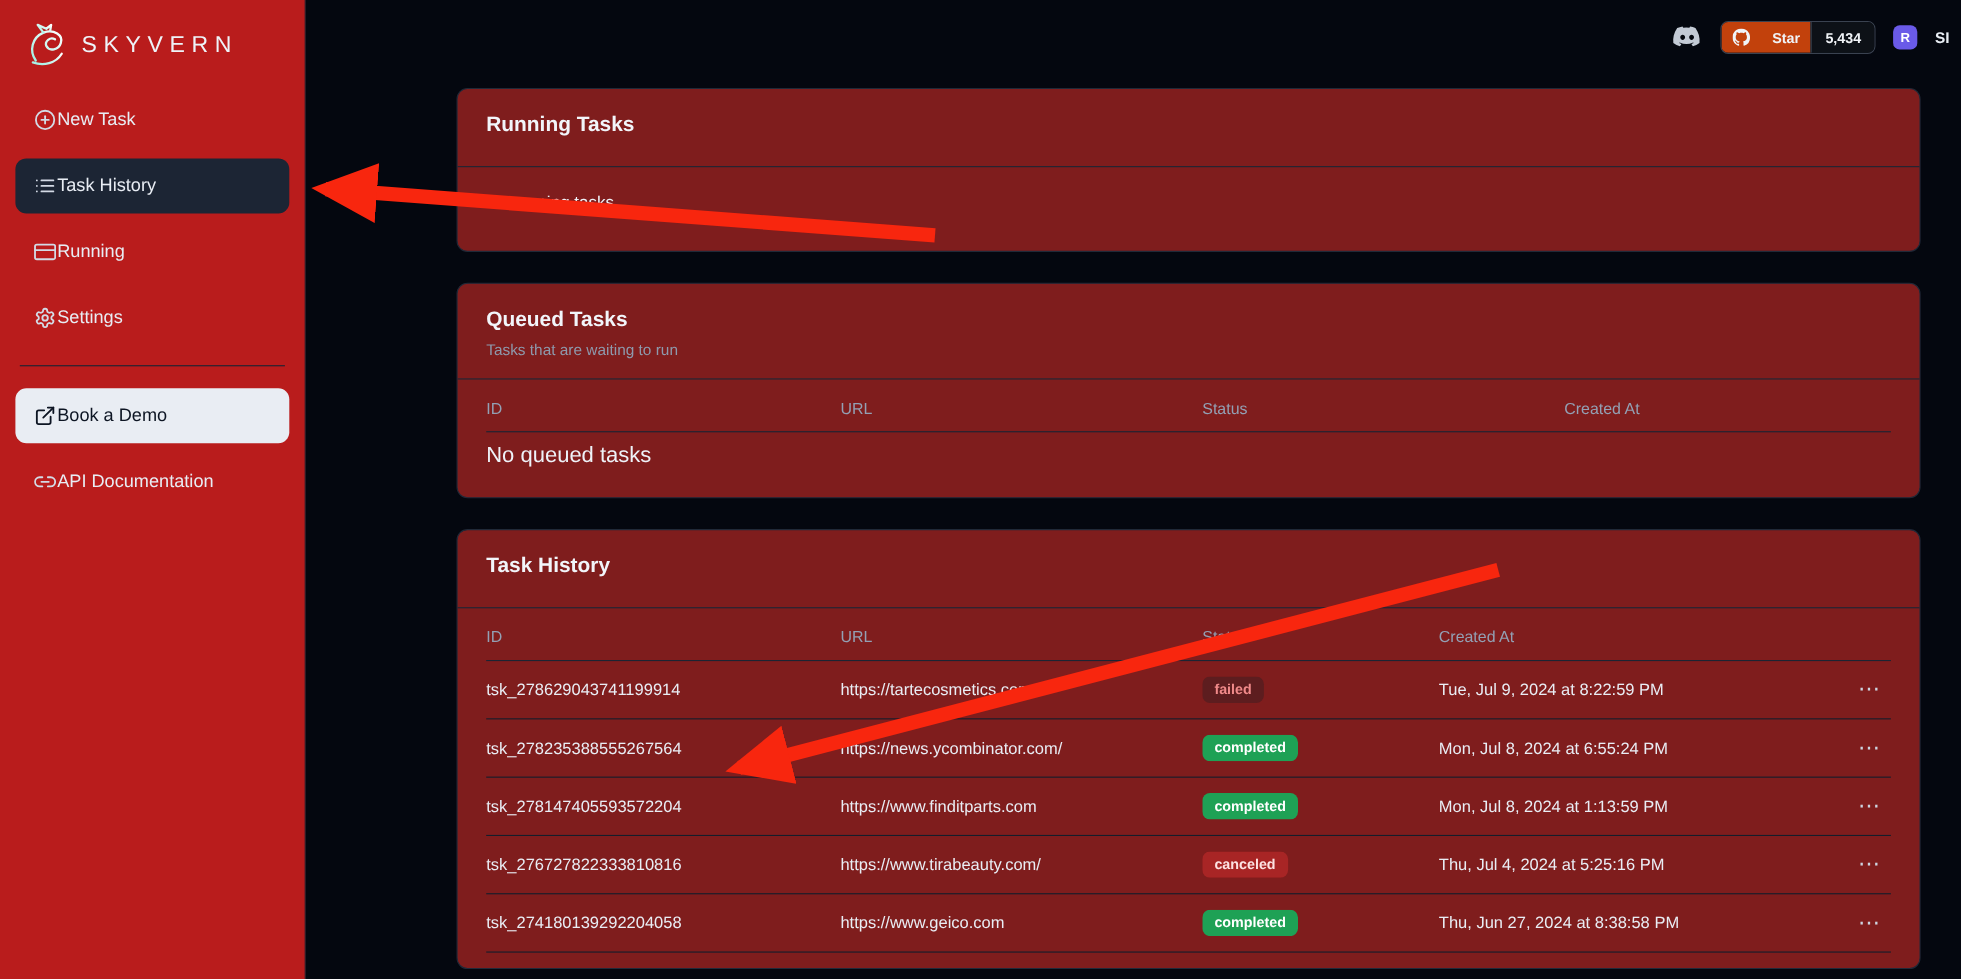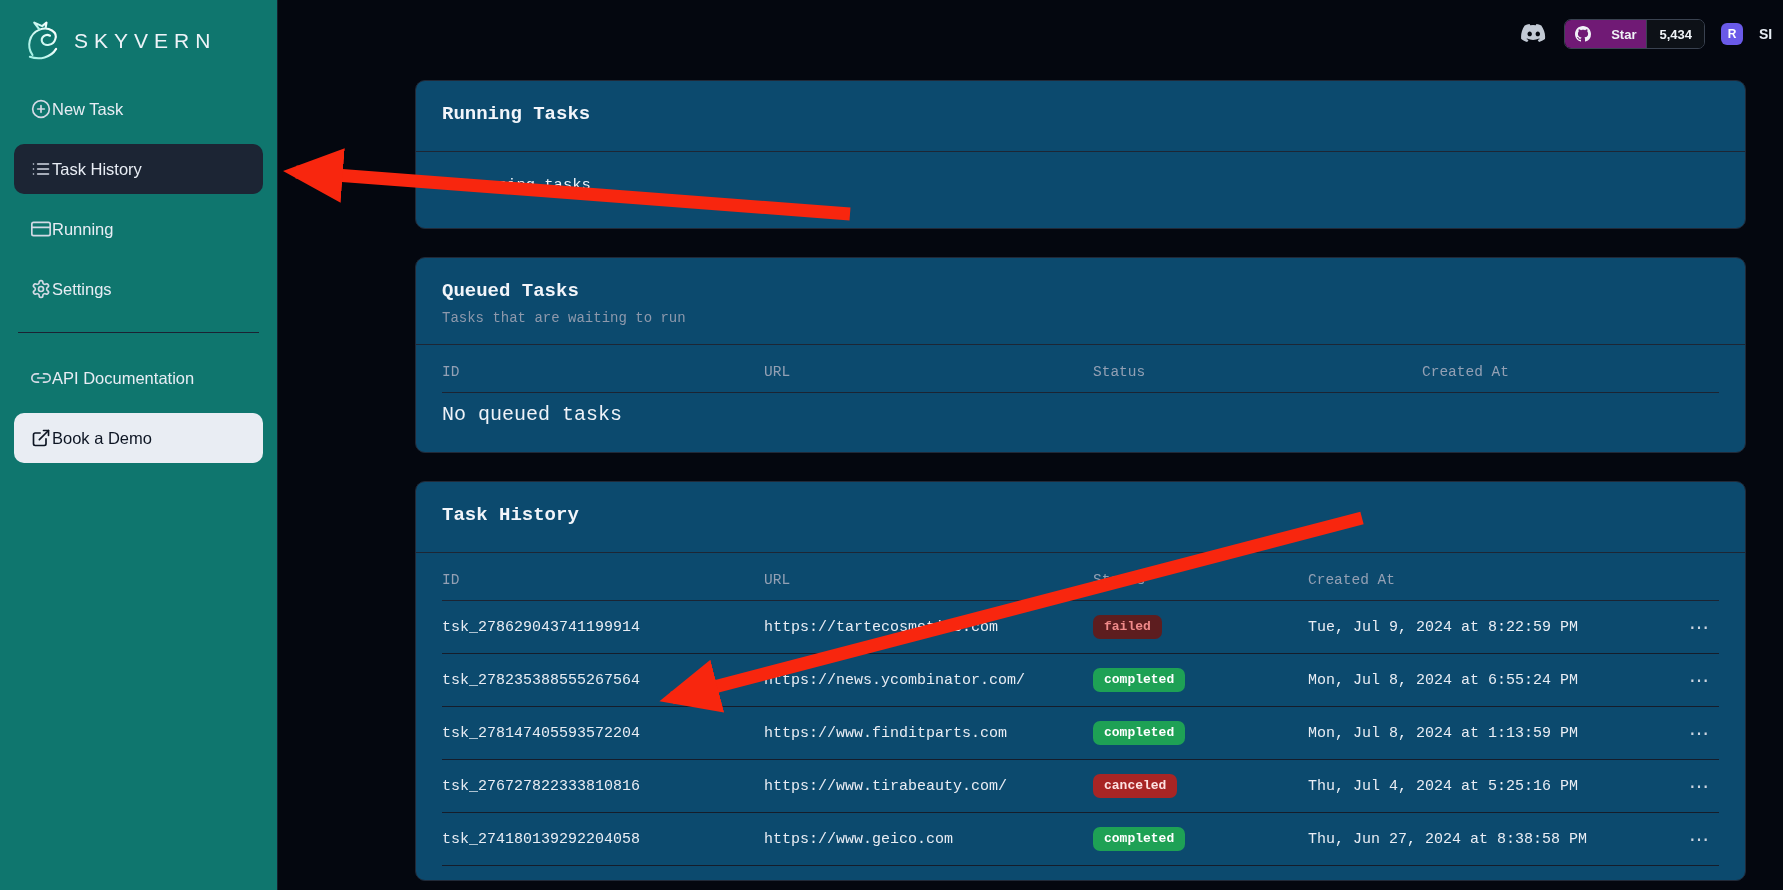--- a/index.html
+++ b/index.html
@@ -6,48 +6,48 @@
   * { box-sizing: border-box; }
   html, body { margin:0; padding:0; }
   body {
     width:1783px; height:890px; position:relative; overflow:hidden;
     background:#04070f; color:#edf1f7;
     font-family:"Liberation Sans","DejaVu Sans",sans-serif;
   }
 
   
   .sidebar { position:absolute; left:0; top:0; width:278px; height:100%;
-    border-right:1px solid #161e2c; padding:14px 14px 0; background:#0f766e; z-index:5; }
+    border-right:1px solid #161e2c; padding:14px 14px 0; background:#b91c1c; z-index:5; }
   .logo { display:flex; align-items:center; gap:10px; padding:4px 8px; height:54px; margin-bottom:16px; cursor:pointer; }
   .logo-text { font-size:21px; letter-spacing:6px; color:#eef3f8; font-weight:400; }
   .nav-item { display:flex; align-items:center; height:50px; padding:0 16px;
     border-radius:10px; font-size:16.5px; color:#e8edf4; cursor:pointer; margin-bottom:10px; }
   .nav-item.active { background:#1c2534; }
   .nav-icon { width:22px; height:22px; display:flex; align-items:center; justify-content:center;
     color:#d3dae5; flex:0 0 22px; }
   .sidebar-divider { border:none; border-top:1px solid #1a2333; margin:18px 4px 20px; }
   .nav-item.demo { background:#e9edf3; color:#0d1523; font-weight:500; }
   .nav-item.demo .nav-icon { color:#0d1523; }
 
   
   .topbar { position:absolute; top:0; left:278px; right:0; height:68px; z-index:4;
     display:flex; align-items:center; justify-content:flex-end; gap:16px; padding-right:8px; }
   .discord-btn { background:none; border:none; color:#c3cad5; cursor:pointer; padding:2px; display:flex; }
   .gh-widget { display:flex; align-items:stretch; height:30px; border:1px solid #3a4250;
     border-radius:7px; overflow:hidden; cursor:pointer; font-size:13px; font-weight:700; }
-  .gh-star { display:flex; align-items:center; gap:20px; padding:0 10px; background:#701a75; color:#f0f3f7; }
+  .gh-star { display:flex; align-items:center; gap:20px; padding:0 10px; background:#c2410c; color:#f0f3f7; }
   .gh-count { display:flex; align-items:center; padding:0 12px; background:#0d1117;
     border-left:1px solid #3a4250; color:#f0f3f7; }
   .avatar { width:22px; height:22px; border-radius:6px; background:#6a5ae8; color:#ffffff;
     font-size:12px; font-weight:700; display:flex; align-items:center; justify-content:center; cursor:pointer; }
   .user-partial { width:16px; overflow:hidden; white-space:nowrap; font-size:14px; font-weight:600; color:#e8edf4; }
 
   
   .main { position:absolute; left:278px; top:0; right:0; bottom:0; padding:80px 37px 0 137px; }
-  .card { background:#0c4a6e; border:1px solid #202938; border-radius:10px; margin-bottom:28px;font-family:Liberation Mono, monospace; }
+  .card { background:#7f1d1d; border:1px solid #202938; border-radius:10px; margin-bottom:28px; }
   .card-header { padding:22px 26px 18px; border-bottom:1px solid #1d2635; }
   .card-title { margin:0 0 8px; font-size:19px; font-weight:700; color:#f2f5fa; }
   .card-subtitle { margin:0; font-size:14px; color:#8e99ac; }
   .card-body { padding:6px 26px 14px; }
   .simple-empty { padding:18px 0 20px; font-size:15.5px; color:#eef2f8; }
 
   .t-head { display:grid; align-items:center; min-height:42px;
     color:#93a0b4; font-size:14.5px; border-bottom:1px solid #1b2433; }
   .t-row { display:grid; align-items:center; min-height:53px; font-size:15px;
     border-bottom:1px solid #151d2b; color:#e9edf4; cursor:pointer; }
@@ -135,40 +135,40 @@
         <svg viewBox="0 0 24 24" width="20" height="20" fill="none" stroke="currentColor" stroke-width="2" stroke-linecap="round" stroke-linejoin="round">
           <path d="M12.22 2h-.44a2 2 0 0 0-2 2v.18a2 2 0 0 1-1 1.73l-.43.25a2 2 0 0 1-2 0l-.15-.08a2 2 0 0 0-2.73.73l-.22.38a2 2 0 0 0 .73 2.73l.15.1a2 2 0 0 1 1 1.72v.51a2 2 0 0 1-1 1.74l-.15.09a2 2 0 0 0-.73 2.73l.22.38a2 2 0 0 0 2.73.73l.15-.08a2 2 0 0 1 2 0l.43.25a2 2 0 0 1 1 1.73V20a2 2 0 0 0 2 2h.44a2 2 0 0 0 2-2v-.18a2 2 0 0 1 1-1.73l.43-.25a2 2 0 0 1 2 0l.15.08a2 2 0 0 0 2.73-.73l.22-.39a2 2 0 0 0-.73-2.73l-.15-.08a2 2 0 0 1-1-1.74v-.5a2 2 0 0 1 1-1.74l.15-.09a2 2 0 0 0 .73-2.73l-.22-.38a2 2 0 0 0-2.73-.73l-.15.08a2 2 0 0 1-2 0l-.43-.25a2 2 0 0 1-1-1.73V4a2 2 0 0 0-2-2z"></path>
           <circle cx="12" cy="12" r="3"></circle>
         </svg>
       </span>
       <span>Settings</span>
     </div>
 
     <hr class="sidebar-divider">
 
+    <div class="nav-item demo">
+      <span class="nav-icon">
+        <svg viewBox="0 0 24 24" width="20" height="20" fill="none" stroke="currentColor" stroke-width="2" stroke-linecap="round" stroke-linejoin="round">
+          <path d="M18 13v6a2 2 0 0 1-2 2H5a2 2 0 0 1-2-2V8a2 2 0 0 1 2-2h6"></path>
+            <polyline points="15 3 21 3 21 9"></polyline>
+            <line x1="10" y1="14" x2="21" y2="3"></line>
+        </svg>
+      </span>
+      <span>Book a Demo</span>
+    </div>
+
     <div class="nav-item">
       <span class="nav-icon">
         <svg viewBox="0 0 24 24" width="20" height="20" fill="none" stroke="currentColor" stroke-width="2" stroke-linecap="round" stroke-linejoin="round">
           <path d="M15 7h3a5 5 0 0 1 0 10h-3"></path>
             <path d="M9 17H6A5 5 0 0 1 6 7h3"></path>
             <line x1="8" y1="12" x2="16" y2="12"></line>
         </svg>
       </span>
       <span>API Documentation</span>
-    </div>
-
-    <div class="nav-item demo">
-      <span class="nav-icon">
-        <svg viewBox="0 0 24 24" width="20" height="20" fill="none" stroke="currentColor" stroke-width="2" stroke-linecap="round" stroke-linejoin="round">
-          <path d="M18 13v6a2 2 0 0 1-2 2H5a2 2 0 0 1-2-2V8a2 2 0 0 1 2-2h6"></path>
-            <polyline points="15 3 21 3 21 9"></polyline>
-            <line x1="10" y1="14" x2="21" y2="3"></line>
-        </svg>
-      </span>
-      <span>Book a Demo</span>
     </div>
   </nav>
 </aside>
 
 <header class="topbar">
   <button class="discord-btn">
     <svg viewBox="0 0 24 22" width="26" height="22" fill="currentColor">
       <path d="M20.3 2.4A19.8 19.8 0 0 0 15.4 1c-.2.4-.5.9-.6 1.3a18.3 18.3 0 0 0-5.5 0C9.1 1.9 8.8 1.4 8.6 1a19.7 19.7 0 0 0-4.9 1.5C.6 7.1-.3 11.6.2 16.1a19.9 19.9 0 0 0 6 3c.5-.7.9-1.4 1.3-2.1-.7-.3-1.4-.6-2-1l.5-.4a14.2 14.2 0 0 0 12.2 0l.5.4c-.6.4-1.3.7-2 1 .4.7.8 1.5 1.3 2.1a19.8 19.8 0 0 0 6-3c.6-5.2-.9-9.7-3.7-13.7zM8.7 13.3c-1.2 0-2.2-1.1-2.2-2.4s1-2.4 2.2-2.4 2.2 1.1 2.2 2.4-1 2.4-2.2 2.4zm8.1 0c-1.2 0-2.2-1.1-2.2-2.4s1-2.4 2.2-2.4 2.2 1.1 2.2 2.4-1 2.4-2.2 2.4z"></path>
     </svg>
   </button>

